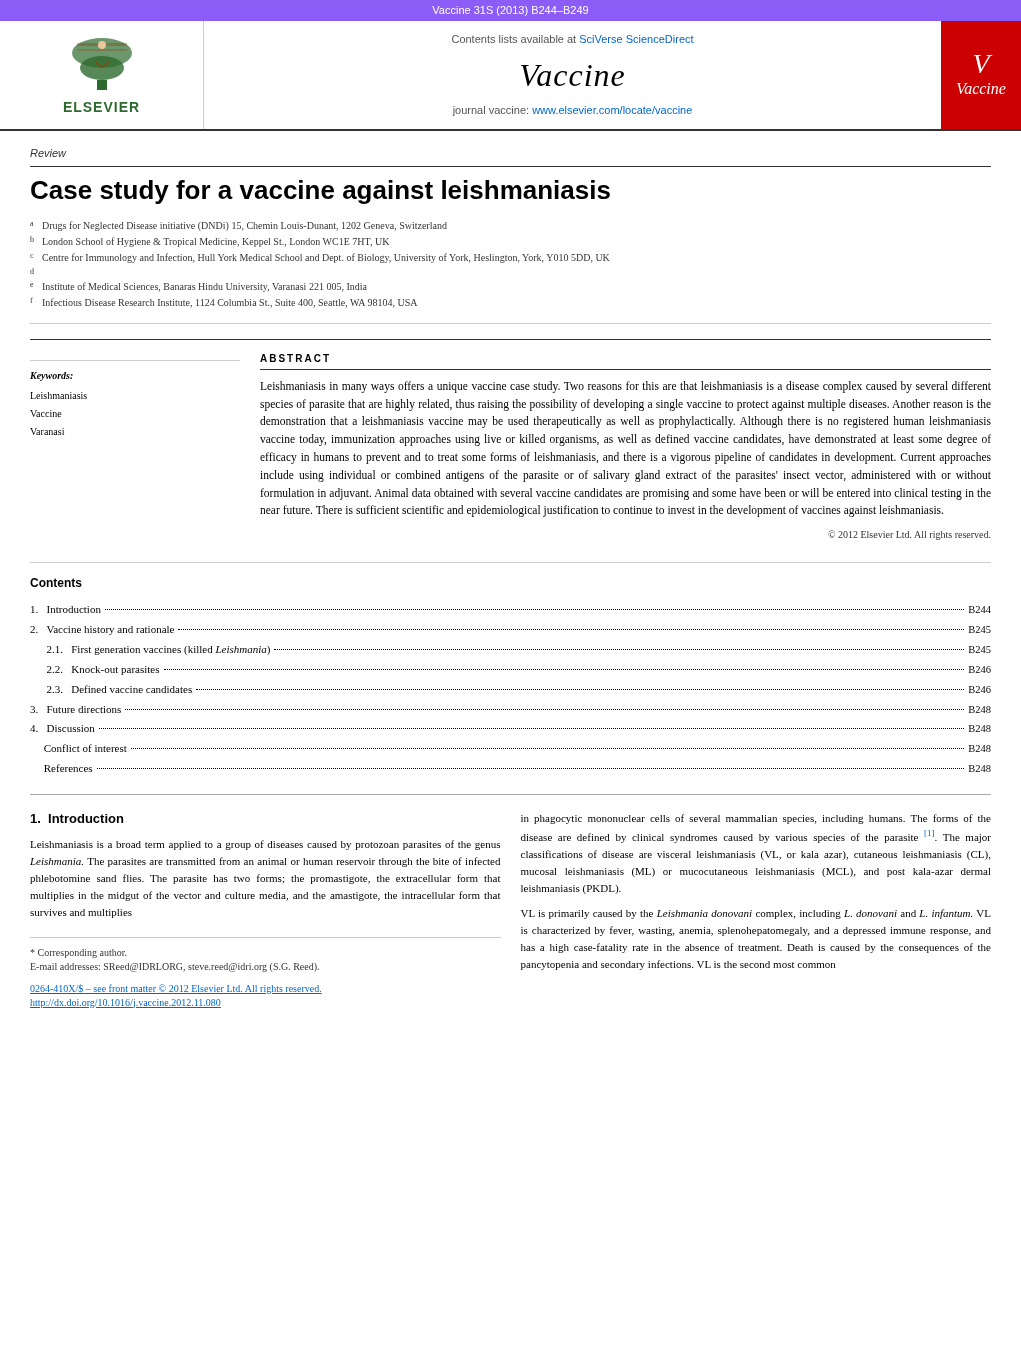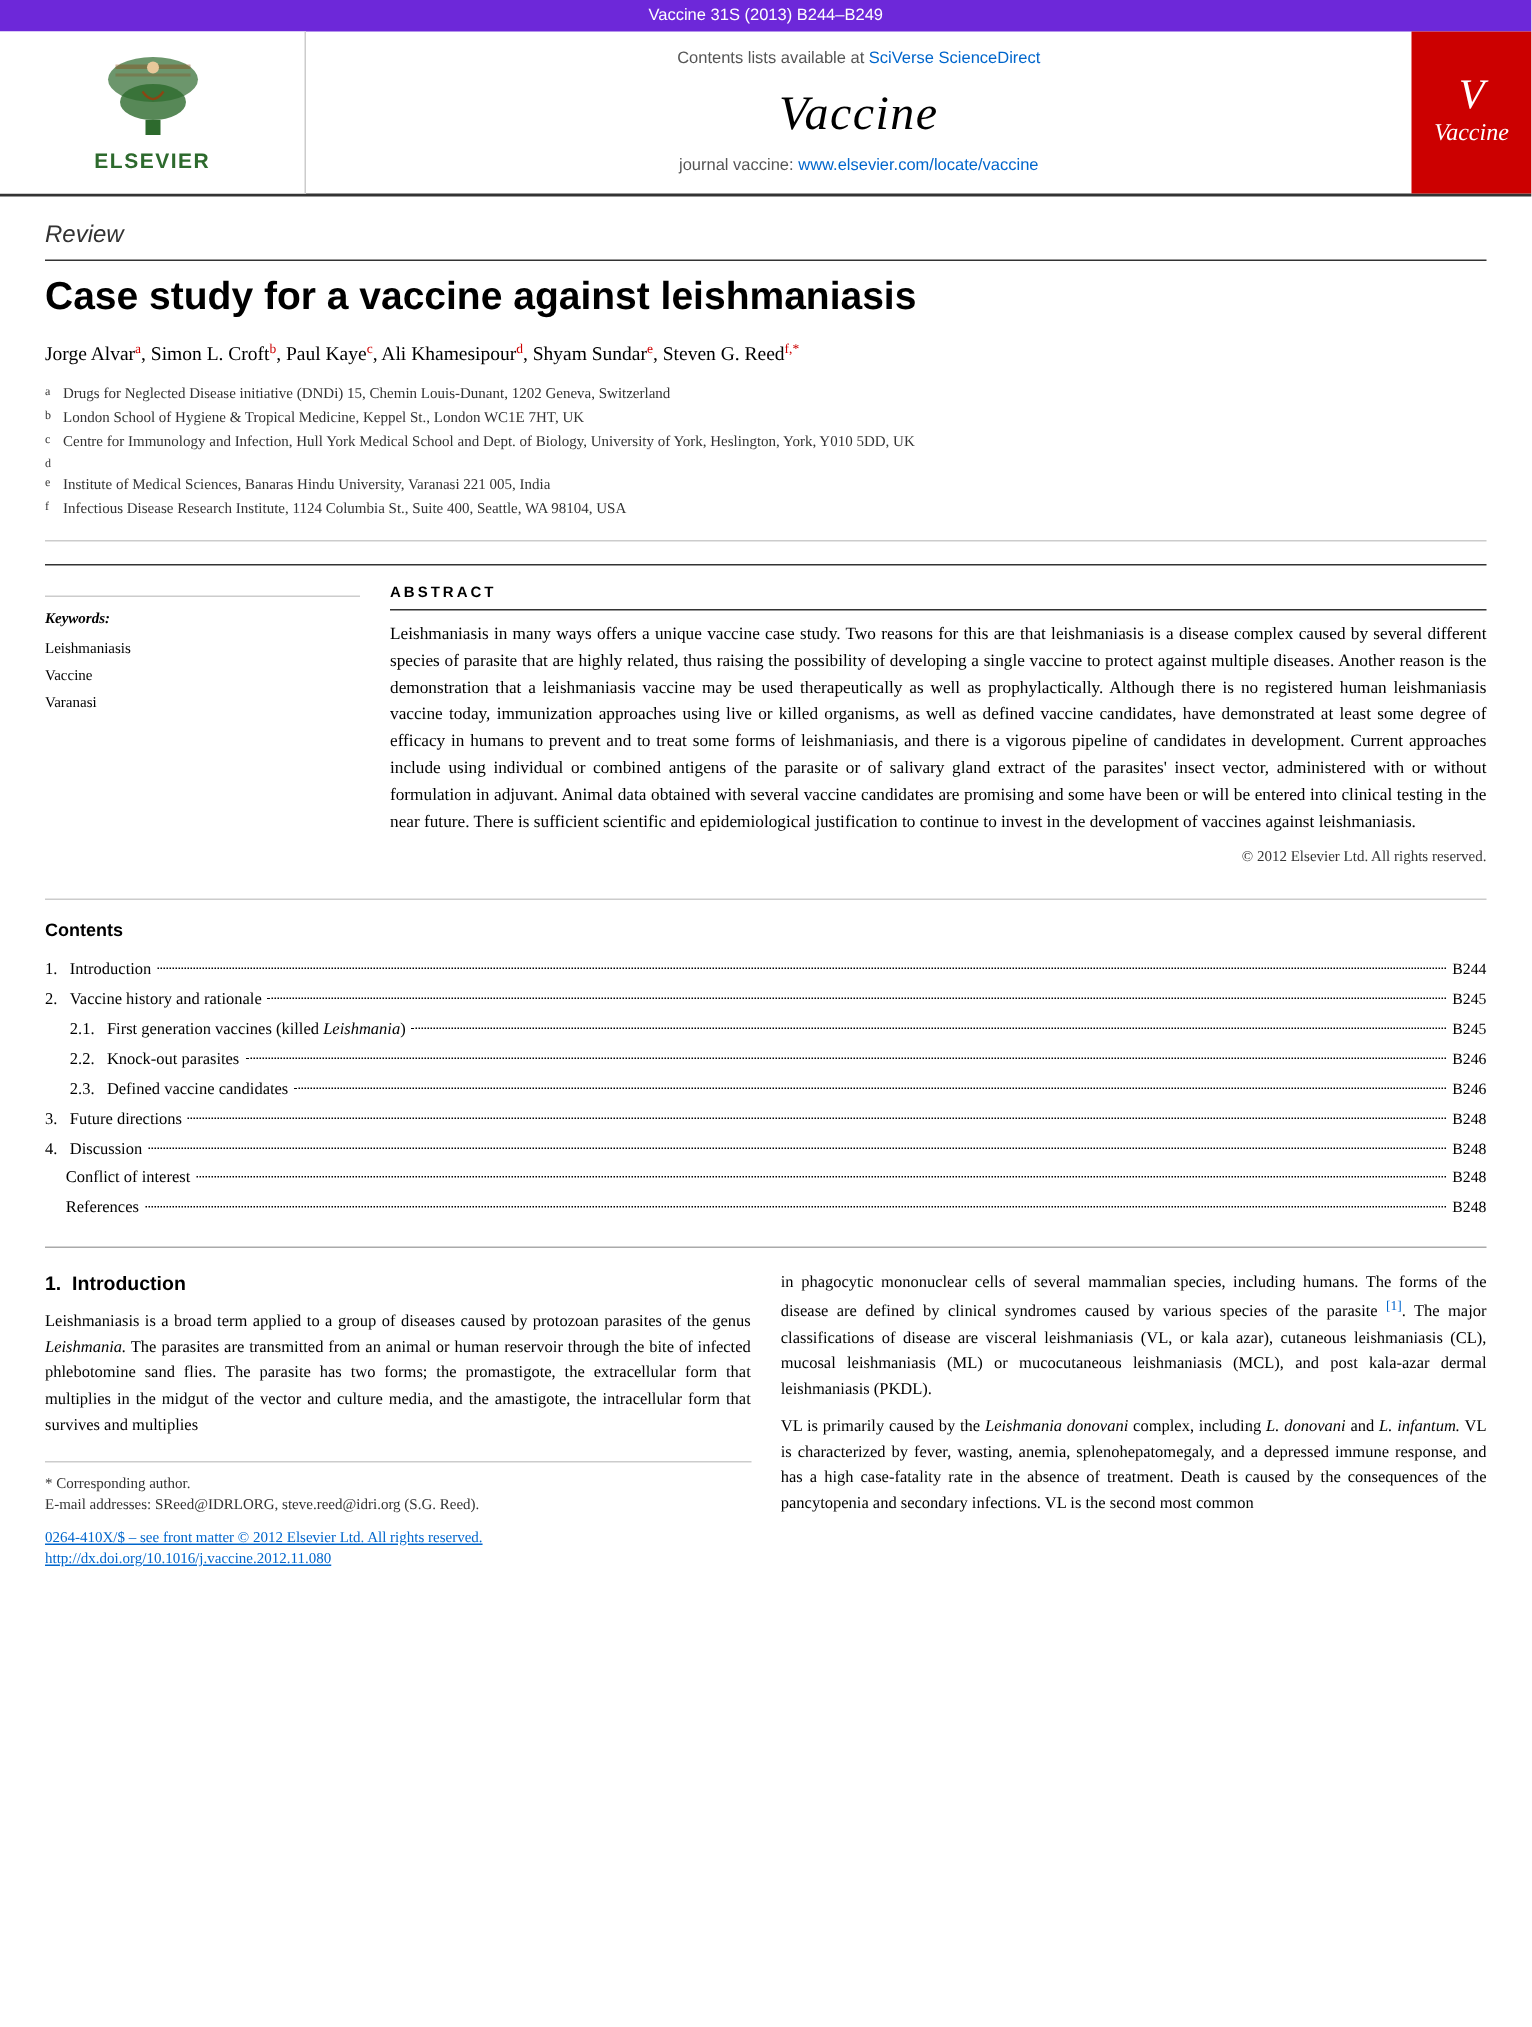--- a/index.html
+++ b/index.html
@@ -8,21 +8,21 @@
       background: #fff;
       color: #000;
       width: 1021px;
       min-height: 1351px;
       font-size: 13px;
       line-height: 1.4;
     }
 
     
     .top-banner {
-      background: #6d28d9;
+      background: #8b5cf6;
       color: #fff;
       text-align: center;
       font-size: 11px;
       padding: 3px 0;
       font-family: Arial, sans-serif;
     }
 
     
     .journal-header {
       display: flex;
@@ -117,21 +117,21 @@
       display: block;
     }
 
     
     .main-content {
       padding: 15px 30px;
     }
 
     
     .review-label {
-      font-size: 16px;
+      font-size: 11px;
       font-style: italic;
       border-bottom: 1px solid #333;
       padding-bottom: 4px;
       margin-bottom: 8px;
       font-family: Arial, sans-serif;
       color: #333;
     }
 
     
     .article-title {
@@ -404,28 +404,20 @@
     </div>
   </div>
 </div>
 
 <div class="main-content">
 
   <div class="review-label">Review</div>
 
   <div class="article-title">Case study for a vaccine against leishmaniasis</div>
 
-  <div class="authors">
-    Jorge Alvar<span class="author-sup">a</span>,
-    Simon L. Croft<span class="author-sup">b</span>,
-    Paul Kaye<span class="author-sup">c</span>,
-    Ali Khamesipour<span class="author-sup">d</span>,
-    Shyam Sundar<span class="author-sup">e</span>,
-    Steven G. Reed<span class="author-sup">f,*</span>
-  </div>
 
   <div class="affiliations">
     <div class="affil-item">
       <span class="affil-sup">a</span>
       <span>Drugs for Neglected Disease initiative (DNDi) 15, Chemin Louis-Dunant, 1202 Geneva, Switzerland</span>
     </div>
     <div class="affil-item">
       <span class="affil-sup">b</span>
       <span>London School of Hygiene &amp; Tropical Medicine, Keppel St., London WC1E 7HT, UK</span>
     </div>

